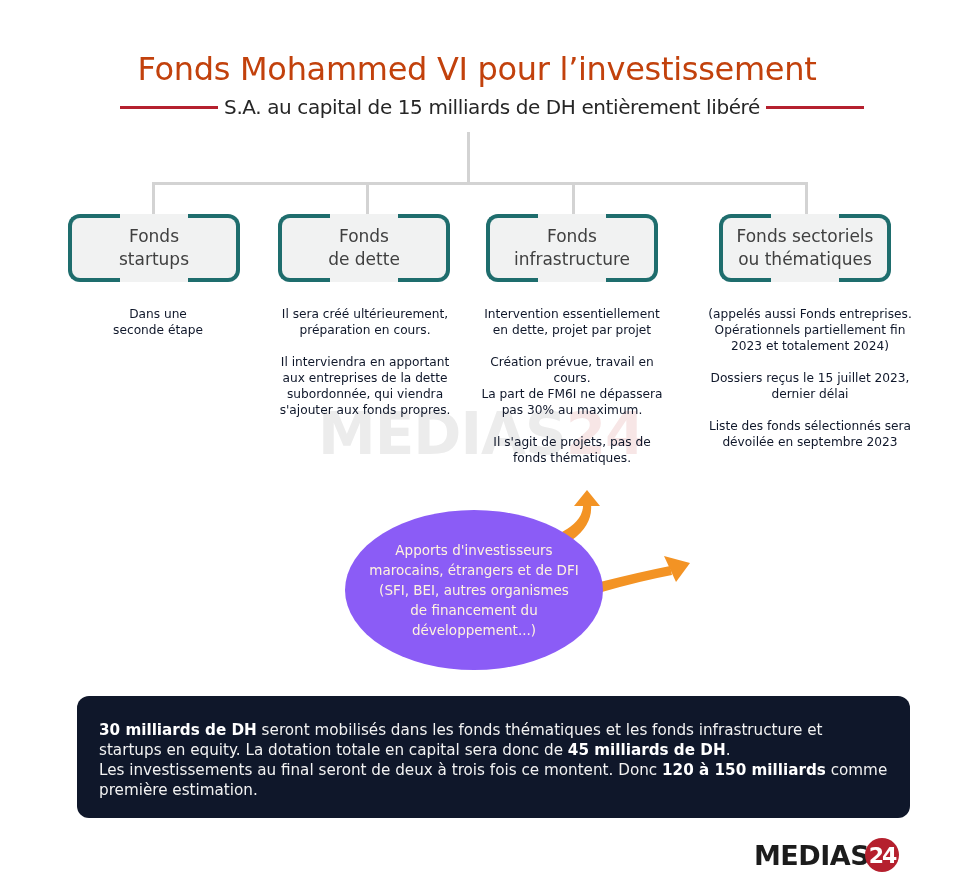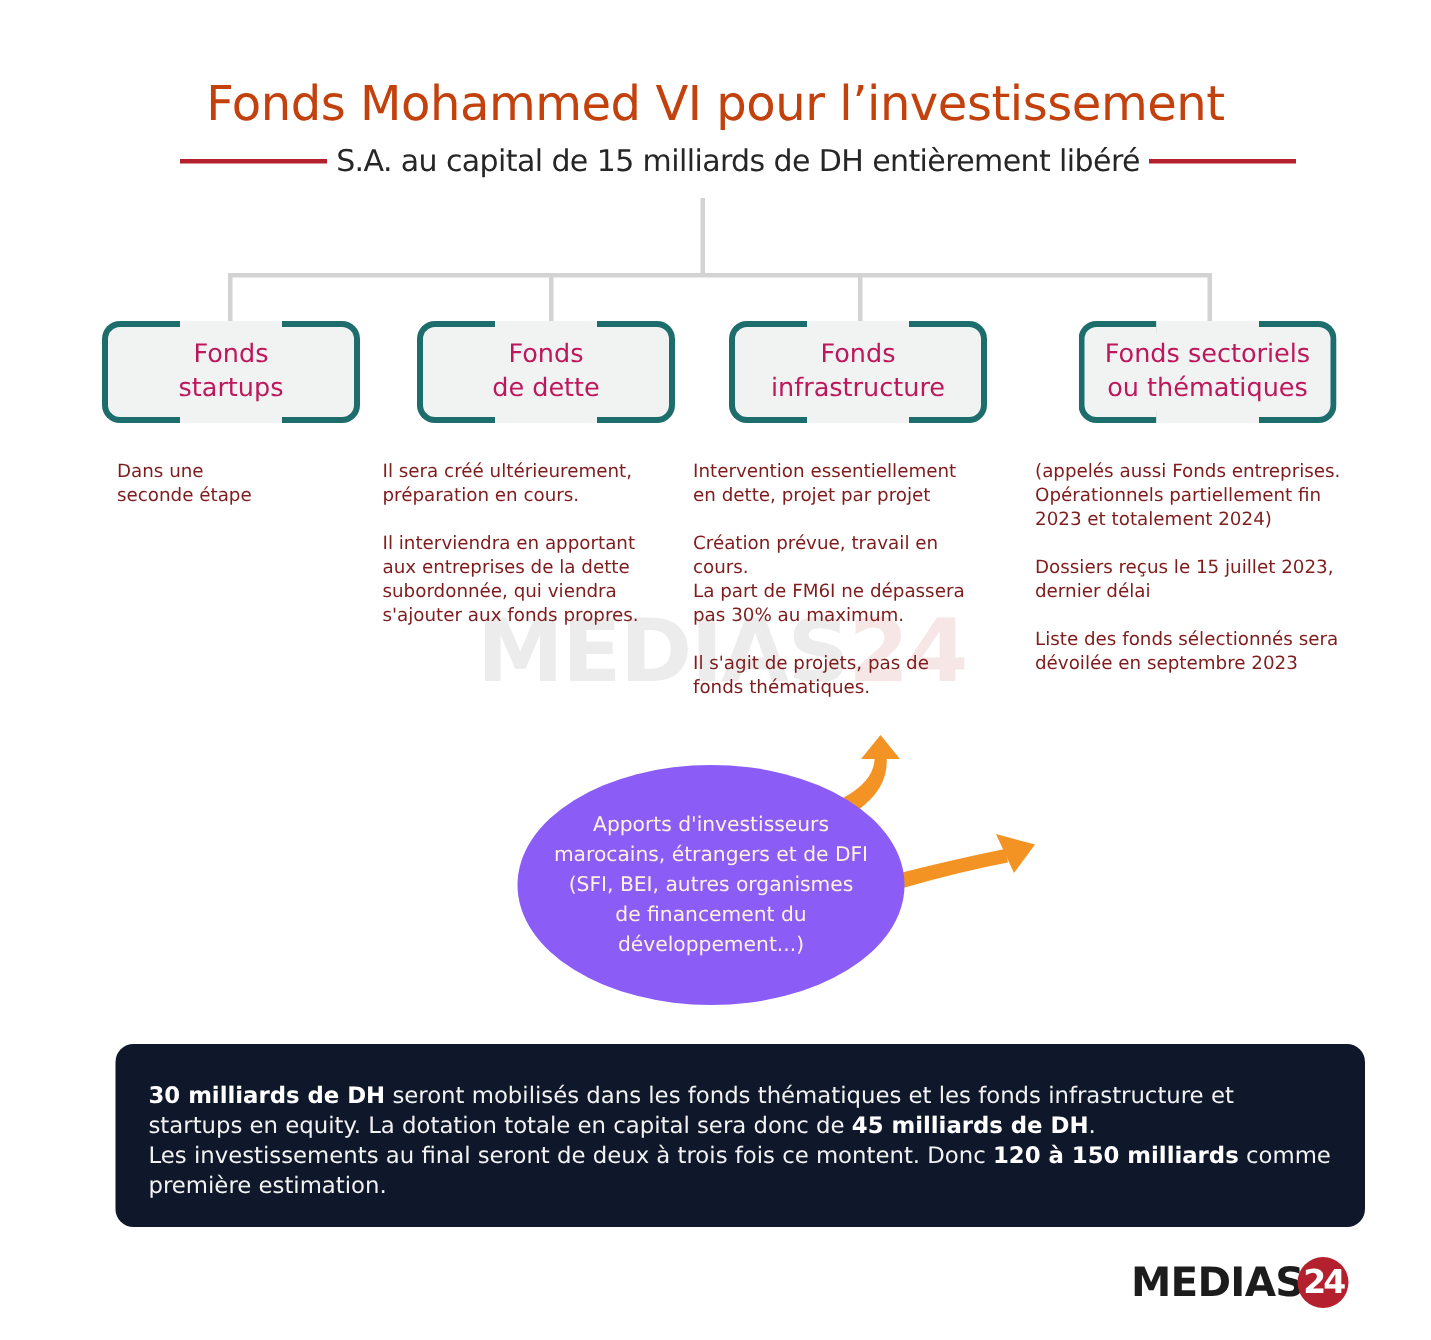--- a/index.html
+++ b/index.html
@@ -17,32 +17,32 @@
   .subtitle-line { flex: 1; height: 3px; background: #b5202e; }
   .subtitle {
     padding: 0 6px; font-size: 20px; color: #262626; white-space: nowrap; letter-spacing: -0.4px;
   }
 
   .connector { position: absolute; background: #d3d3d3; }
 
   .fund-box {
     position: absolute; width: 172px; height: 68px; border-radius: 12px;
     background: #f1f2f2; display: flex; align-items: center; justify-content: center;
-    text-align: center; font-size: 17px; line-height: 23px; color: #be185d;
+    text-align: center; font-size: 17px; line-height: 23px; color: #404040;
   }
   .fund-box::before, .fund-box::after {
     content: ""; position: absolute; top: 0; bottom: 0; width: 48px;
     border: 4px solid #1e6d6d;
   }
   .fund-box::before { left: 0; border-right: none; border-radius: 12px 0 0 12px; }
   .fund-box::after { right: 0; border-left: none; border-radius: 0 12px 12px 0; }
   .fund-box span { position: relative; z-index: 1; }
 
   .desc {
-    position: absolute; text-align: left; font-size: 12.2px; line-height: 16px; color: #7f1d1d;
+    position: absolute; text-align: center; font-size: 12.2px; line-height: 16px; color: #0f172a;
   }
   .desc p { margin-bottom: 16px; white-space: pre-line; }
   .desc p:last-child { margin-bottom: 0; }
 
   .watermark {
     position: absolute; left: 318px; top: 400px; font-size: 58px; font-weight: bold;
     color: #ececec; letter-spacing: -1px; z-index: 0;
   }
   .watermark .num { color: #f7e6e6; }
 

